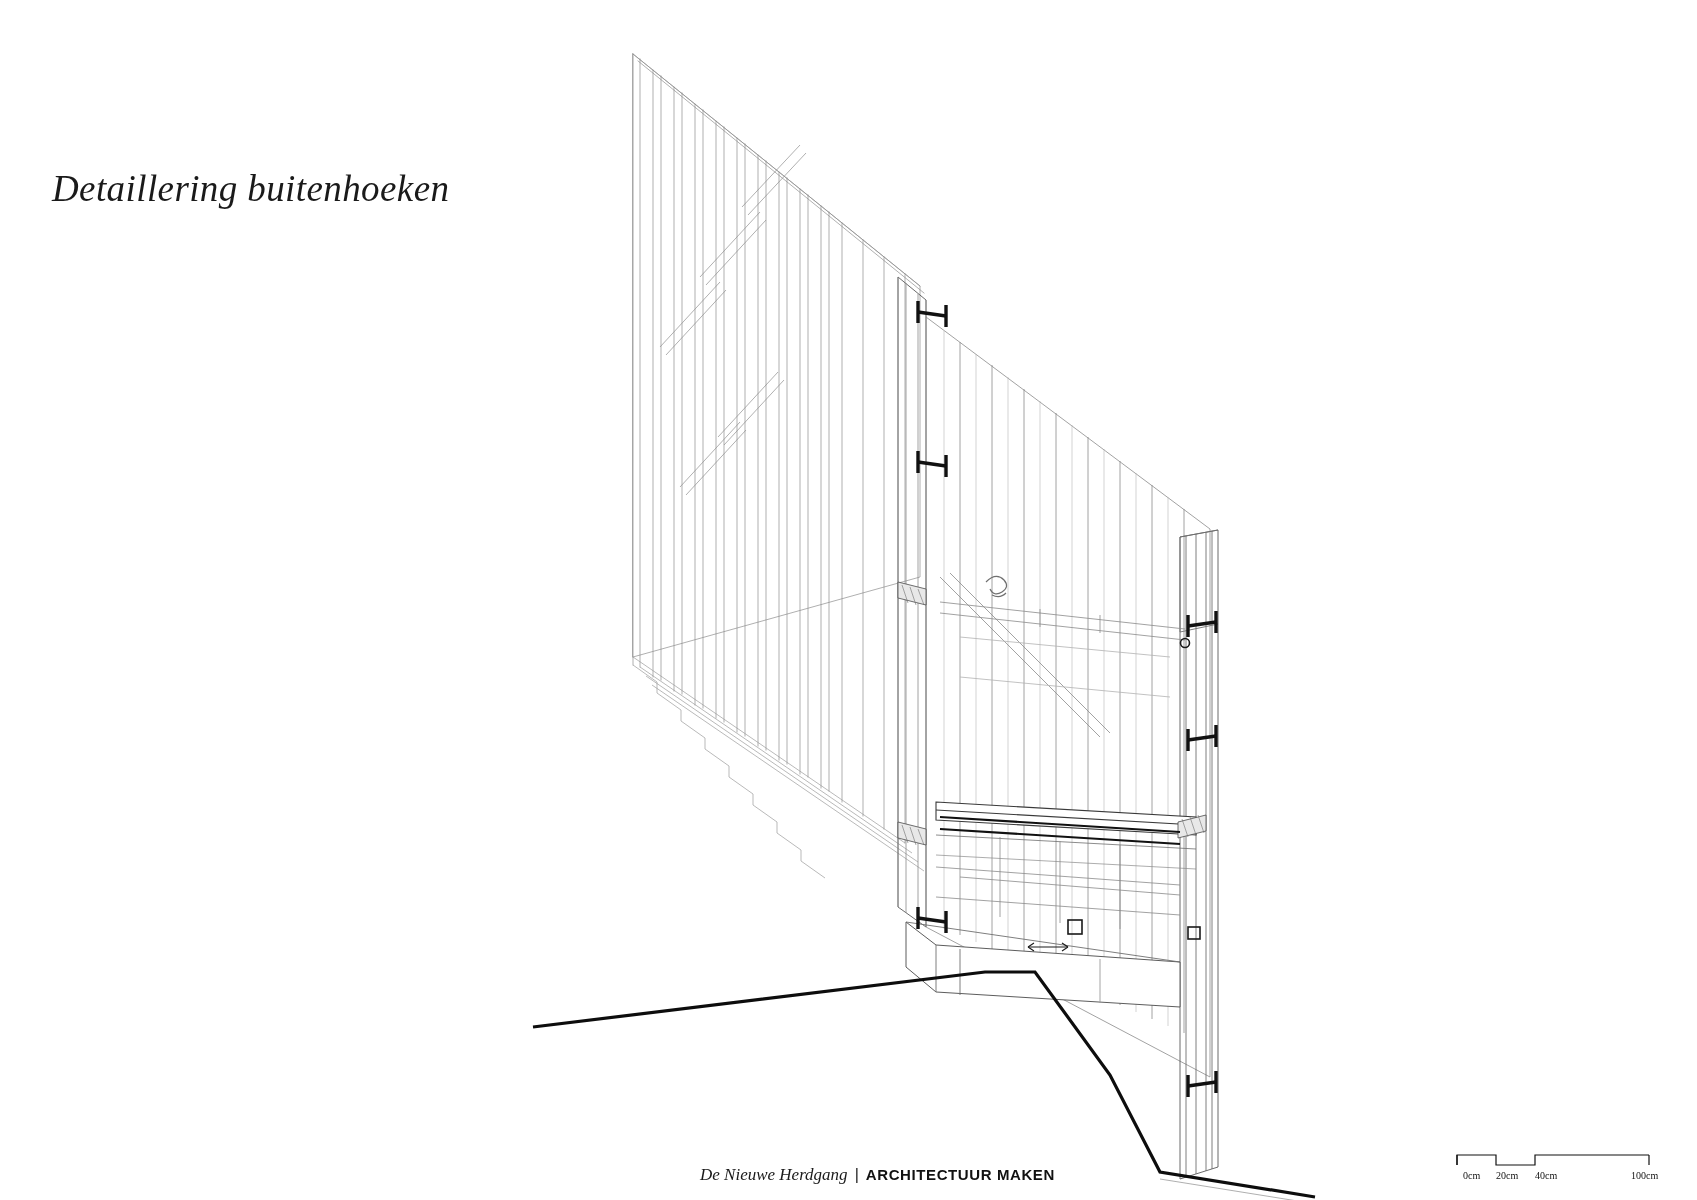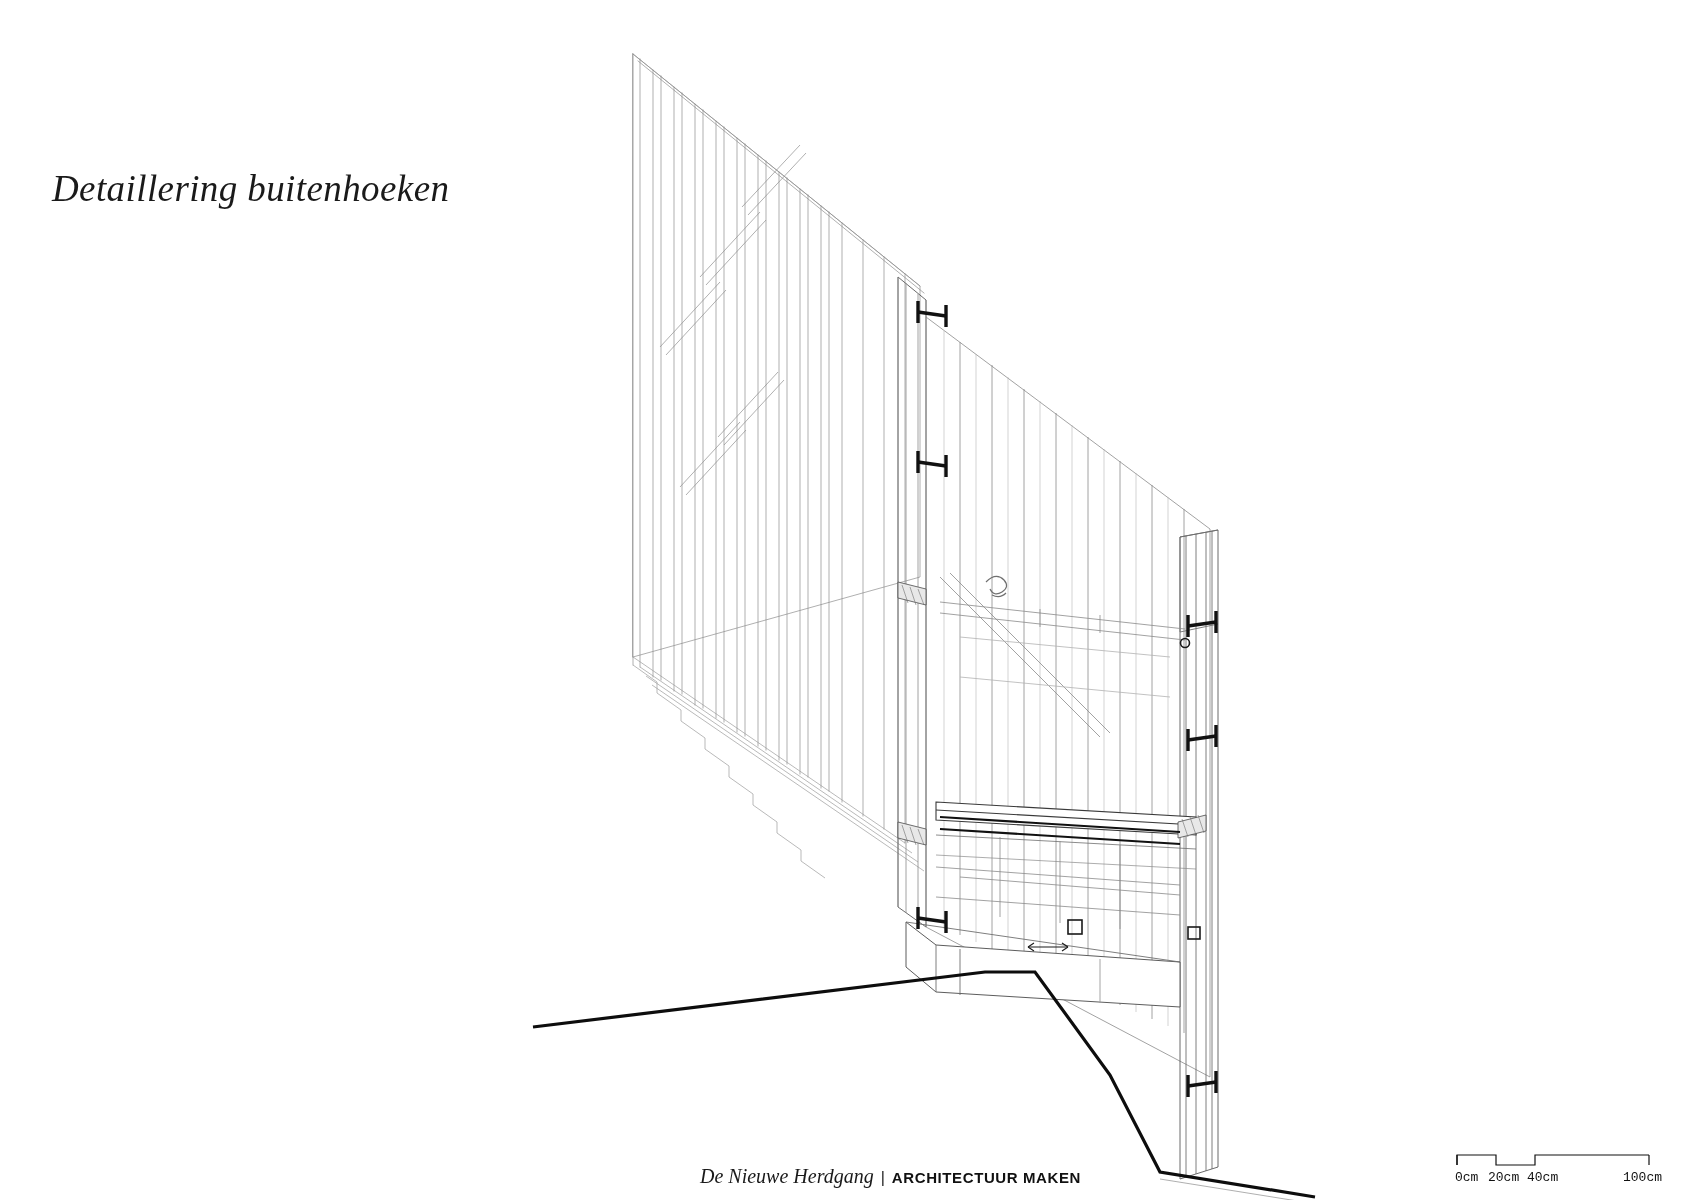--- a/index.html
+++ b/index.html
@@ -48,21 +48,21 @@
     left: 700px;
     top: 1148px;
     display: flex;
     align-items: baseline;
     gap: 7px;
     white-space: nowrap;
   }
   #footer .proj {
     font-family: "Liberation Serif", serif;
     font-style: italic;
-    font-size: 20px;
+    font-size: 17px;
     color: #1a1a1a;
   }
   #footer .sep {
     font-family: "Liberation Sans", sans-serif;
     font-size: 16px;
     color: #1a1a1a;
   }
   #footer .office {
     font-family: "Liberation Sans", sans-serif;
     font-weight: bold;
@@ -80,24 +80,25 @@
   }
   #scalebar .labels {
     position: absolute;
     left: 0;
     top: 25px;
     width: 196px;
     height: 14px;
   }
   #scalebar .labels span {
     position: absolute;
-    font-family: Liberation Mono, monospace;
-    font-size: 13px;
+    font-family: Liberation Serif, serif;
+    font-size: 10px;
     color: #111111;
     white-space: nowrap;
+    margin-left: 8px;
   }
   #scalebar .lbl0  { left: 0px; }
   #scalebar .lbl20 { left: 33px; }
   #scalebar .lbl40 { left: 72px; }
   #scalebar .lbl100{ left: 168px; }
 </style>
 </head>
 <body>
 
 <div id="sheet">

